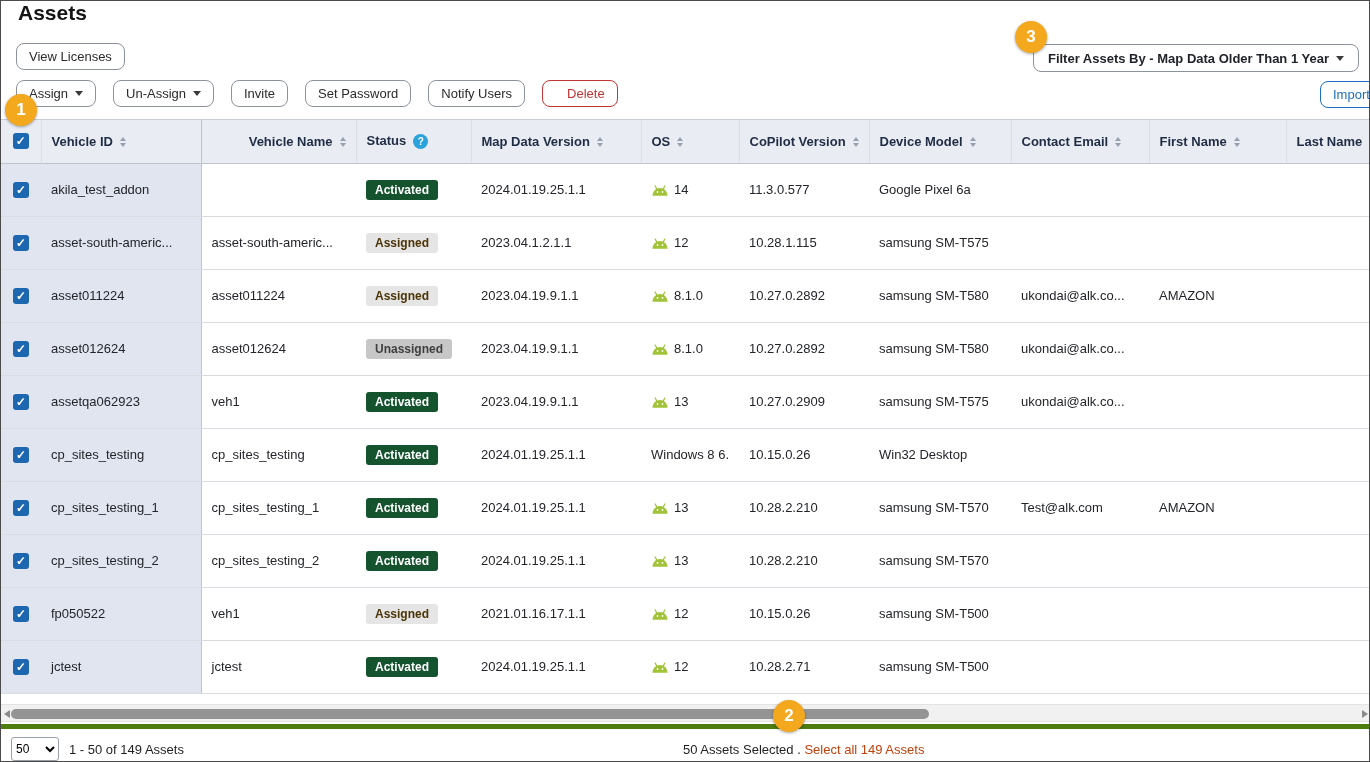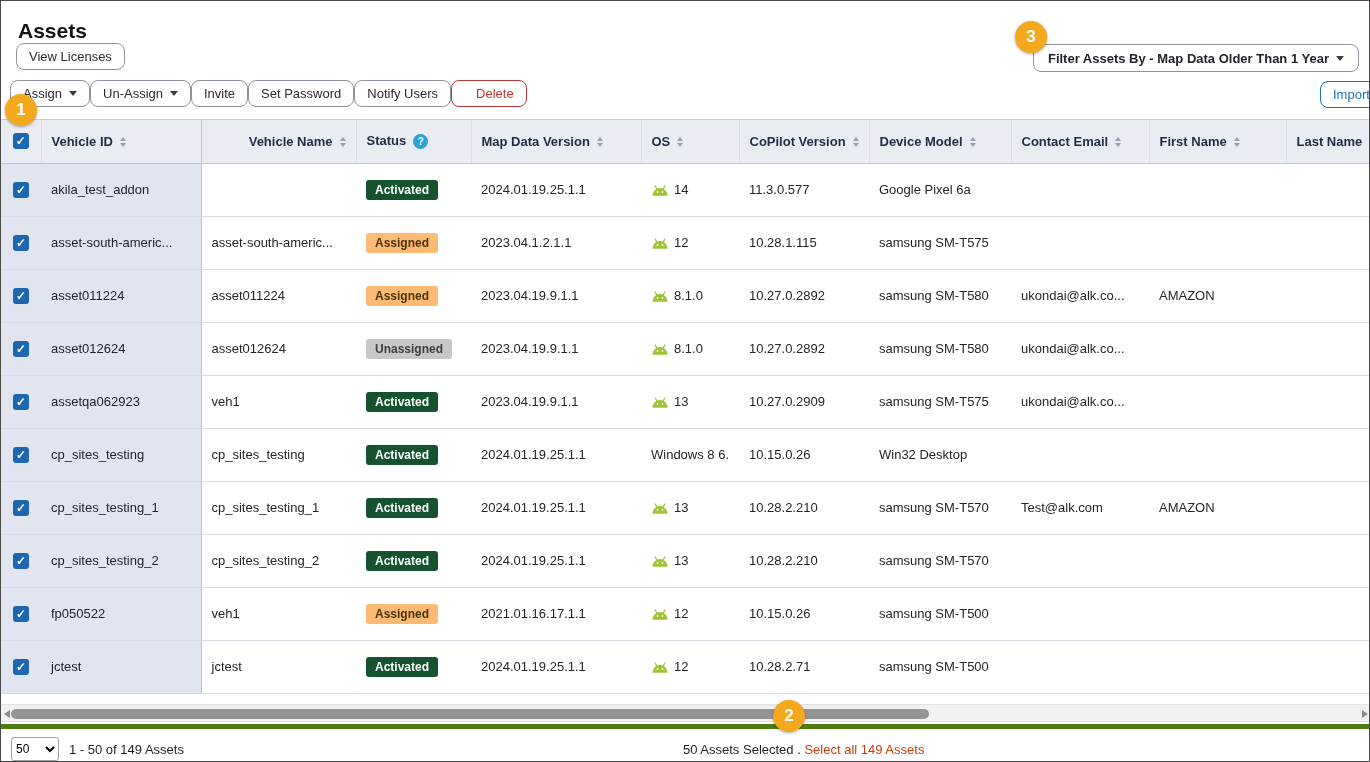--- a/index.html
+++ b/index.html
@@ -5,40 +5,40 @@
   * { box-sizing: border-box; margin: 0; padding: 0; }
   html,body { background:#ffffff; }
   body { font-family:"Liberation Sans", sans-serif; }
 
   .screen{
     position:relative; width:1370px; height:762px; background:#fff;
     border:1px solid #4b4b4b; overflow:hidden;
   }
 
   .page-title{
-    position:absolute; top:0px; left:17px; font-size:21px; font-weight:700; color:#141414;margin-top:18px;
+    position:absolute; top:0px; left:17px; font-size:21px; font-weight:700; color:#141414;
   }
 
   .btn{
     display:inline-flex; align-items:center; gap:7px;
     background:#fff; border:1px solid #8d939c; border-radius:8px;
     height:27px; padding:0 12px; font-size:13px; color:#2b2b2b;
     font-family:inherit; cursor:pointer; white-space:nowrap;
   }
   .btn-danger{ color:#c23434; border-color:#c23434;padding-left:24px; }
   .btn-import{ color:#1a6fc0; border-color:#1a6fc0; }
 
   .caret{
     display:inline-block; width:0; height:0;
     border-left:4px solid transparent; border-right:4px solid transparent;
     border-top:5px solid #3c3c3c;
   }
 
   .row-view{ position:absolute; top:42px; left:15px; }
-  .row-actions{ position:absolute; top:79px; left:9px; display:flex; gap:0; }
+  .row-actions{ position:absolute; top:79px; left:15px; display:flex; gap:17px; }
 
   .filter-btn{
     position:absolute; top:43px; right:10px; height:28px;
     font-weight:700; color:#20242a; padding:0 14px;
   }
 
   .import-btn{ position:absolute; top:80px; left:1319px; width:80px; }
 
   
   .table-wrap{
@@ -71,21 +71,21 @@
   .sort .down{ border-top:4px solid #97a0b0; }
 
   .help{
     display:inline-flex; width:15px; height:15px; border-radius:50%; background:#2aa2db;
     color:#fff; font-size:10px; font-weight:700; align-items:center; justify-content:center;
     margin-left:7px; vertical-align:middle; cursor:pointer;
   }
 
   .st{ display:inline-block; padding:3px 9px; border-radius:3px; font-size:12px; font-weight:700; }
   .st-activated{ background:#14532d; color:#fff; }
-  .st-assigned{ background:#fdba74; color:#4b3406; }
+  .st-assigned{ background:#e5e5e5; color:#4b3406; }
   .st-unassigned{ background:#c7c7c7; color:#3f3f3f; }
 
   .os-cell svg{ vertical-align:middle; margin-right:5px; }
 
   
   .hscroll{
     position:absolute; top:703px; left:0; width:1370px; height:18px;
     background:#f1f1f1; border-top:1px solid #e3e3e3; border-bottom:1px solid #e3e3e3;
   }
   .hs-thumb{

